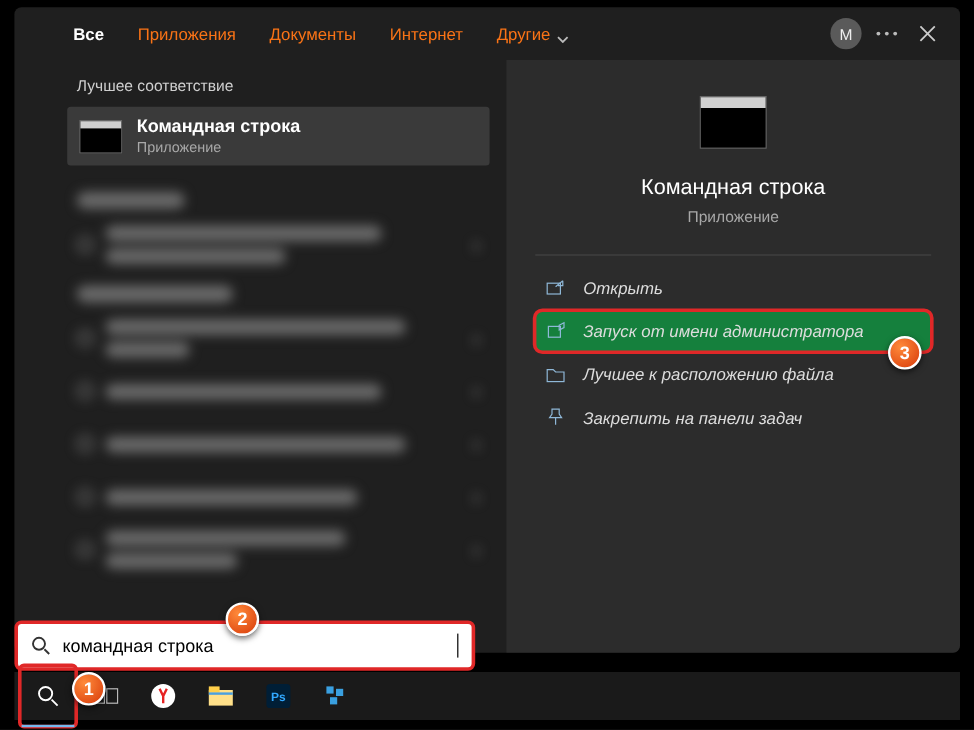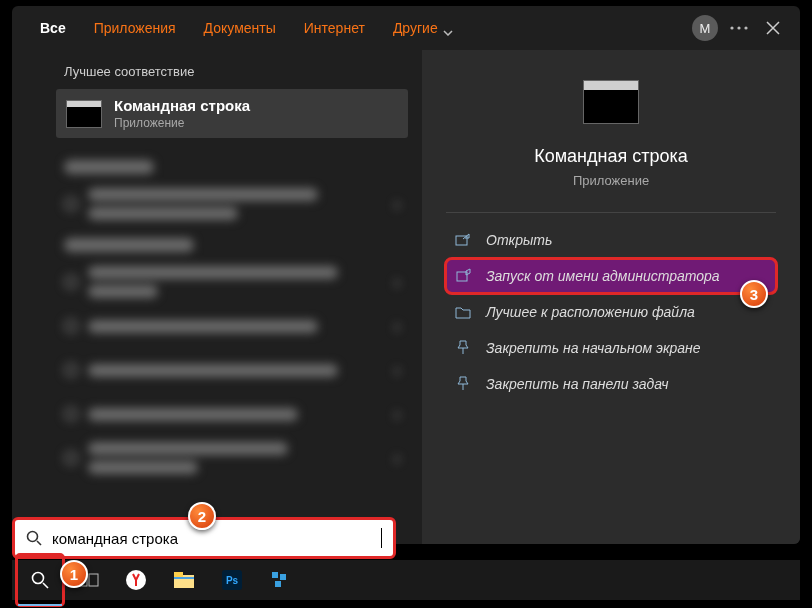--- a/index.html
+++ b/index.html
@@ -1,21 +1,21 @@
 <!DOCTYPE html>
 <html><head>
 <meta charset="utf-8">
 <style>
 * { margin:0; padding:0; box-sizing:border-box; font-family:"Segoe UI",Arial,sans-serif; -webkit-font-smoothing:antialiased; }
 body { background:#000; width:812px; height:608px; overflow:hidden; position:relative; }
 
 .shell { position:absolute; left:12px; top:6px; width:788px; height:538px; background:#1f1f1f; border-radius:6px; overflow:hidden; }
 
 
-.tabs { display:flex; align-items:center; height:44px; padding:0 10px 0 14px; color:#c8c8c8; font-size:14px; }
+.tabs { display:flex; align-items:center; height:44px; padding:0 10px 0 35px; color:#c8c8c8; font-size:14px; }
 .tab { padding:6px 14px; color:#f97316; cursor:pointer; border-radius:3px; }
 .tab.active { color:#fff; font-weight:600; }
 .tab-other { display:flex; align-items:flex-end; gap:5px; }
 .spacer { flex:1; }
 .rbtn { width:34px; height:34px; display:flex; align-items:center; justify-content:center; color:#bbb; cursor:pointer; }
 .avatar { width:26px; height:26px; border-radius:50%; background:#5a5a5a; color:#eee; display:flex; align-items:center; justify-content:center; font-size:13px; }
 
 
 .cols { display:flex; height:calc(100% - 44px);margin-left:30px; }
 .left { width:380px; padding:6px 0 0 0; position:relative; }
@@ -41,21 +41,21 @@
 
 .prev-icon { width:56px; height:44px; margin:0 auto; background:#000; border:1px solid #666; position:relative; }
 .prev-icon::before { content:""; position:absolute; left:0; right:0; top:0; height:9px; background:#d0d0d0; }
 .prev-title { text-align:center; color:#fff; font-size:18px; margin-top:22px; }
 .prev-sub { text-align:center; color:#a8a8a8; font-size:13px; margin-top:6px; }
 .divider { height:1px; background:#444; margin:24px 24px 10px; }
 
 .actions { padding:0 24px; display:flex; flex-direction:column; gap:2px;font-style:italic; }
 .act { display:flex; align-items:center; gap:14px; padding:9px 8px; color:#ddd; font-size:14px; border-radius:3px; cursor:pointer; }
 .act .ic { width:18px; display:flex; justify-content:center; color:#8fb8d8; }
-.act.hl { outline:3px solid #e02828; outline-offset:-1px; border-radius:6px; background:#701a75; }
+.act.hl { outline:3px solid #e02828; outline-offset:-1px; border-radius:6px; background:#15803d; }
 
 
 .searchbar { position:absolute; left:14px; top:519px; width:380px; height:38px; background:#fff; display:flex; align-items:center; padding:0 12px; gap:10px; outline:3px solid #e02828; outline-offset:-1px; border-radius:4px; }
 .searchbar input { border:none; outline:none; font-size:15px; flex:1; background:transparent; }
 .caret { width:1px; height:20px; background:#000; animation:blink 1s infinite; }
 @keyframes blink { 50% { opacity:0; } }
 
 
 .taskbar { position:absolute; left:12px; bottom:8px; width:788px; height:40px; background:#1a1a1a; display:flex; align-items:center; padding-left:4px; gap:0; }
 .tbbtn { width:48px; height:52px; display:flex; align-items:center; justify-content:center; cursor:pointer; position:relative; }
@@ -199,28 +199,20 @@
               </svg>
             </span>
           <span>Лучшее к расположению файла</span>
         </div>
         <div class="act">
           <span class="ic">
               <svg width="16" height="16" viewBox="0 0 16 16">
                 <path d="M5 1h6v4l2 3H3l2-3zM8 8v6" stroke="#8fb8d8" fill="none"></path>
               </svg>
             </span>
-          <span>Закрепить на начальном экране</span>
-        </div>
-        <div class="act">
-          <span class="ic">
-              <svg width="16" height="16" viewBox="0 0 16 16">
-                <path d="M5 1h6v4l2 3H3l2-3zM8 8v6" stroke="#8fb8d8" fill="none"></path>
-              </svg>
-            </span>
           <span>Закрепить на панели задач</span>
         </div>
       </div>
     </div>
   </div>
 </div>
 
 <div class="searchbar">
   <svg width="16" height="16" viewBox="0 0 16 16">
       <circle cx="6.5" cy="6.5" r="5" stroke="#333" stroke-width="1.6" fill="none"></circle>

